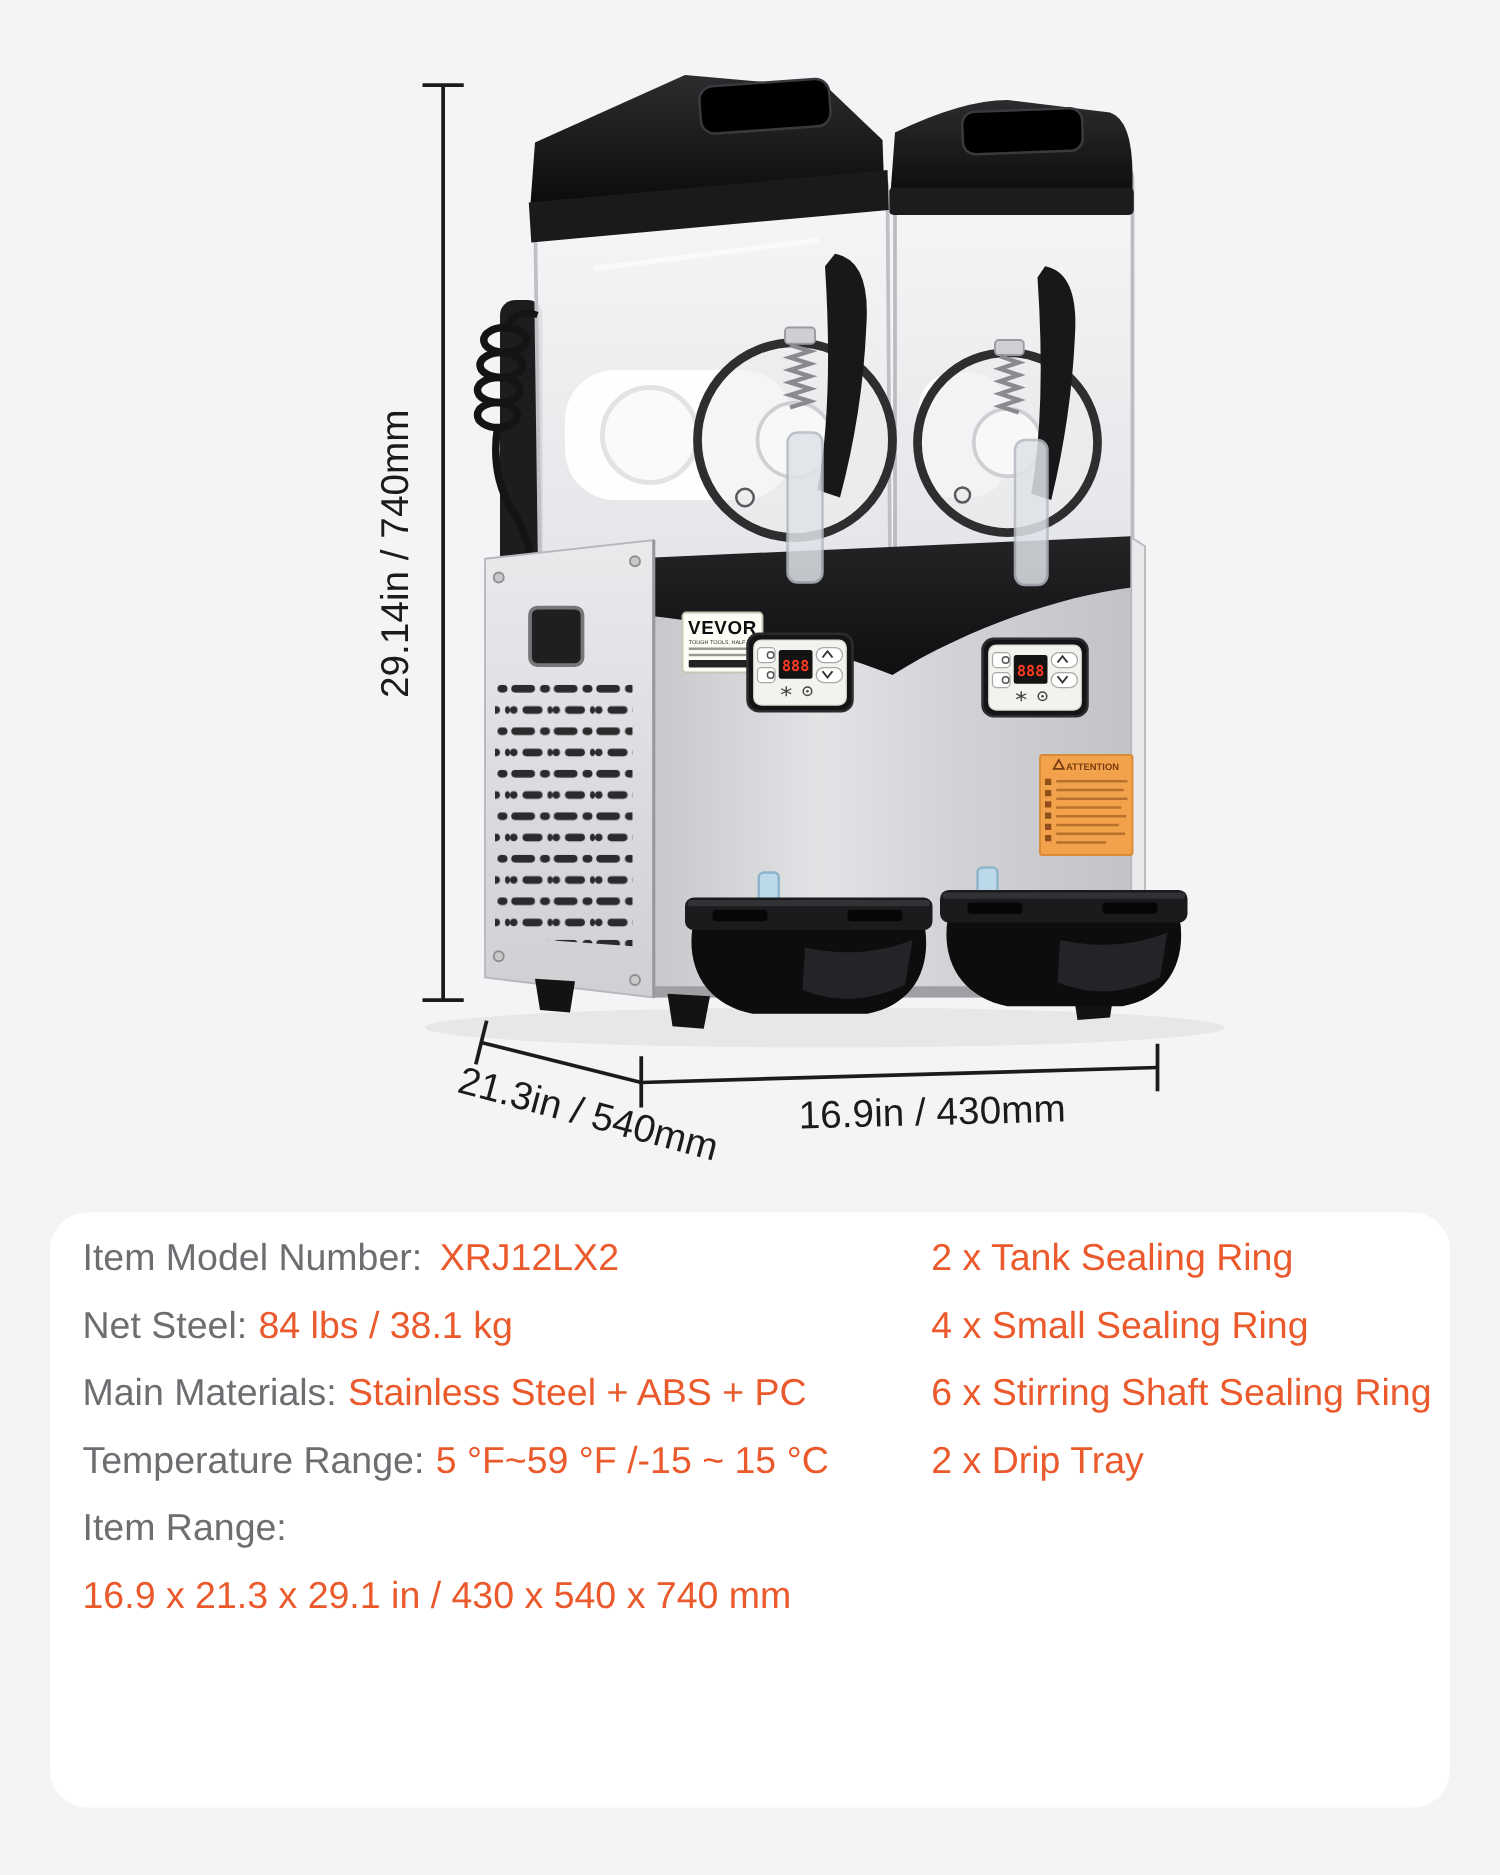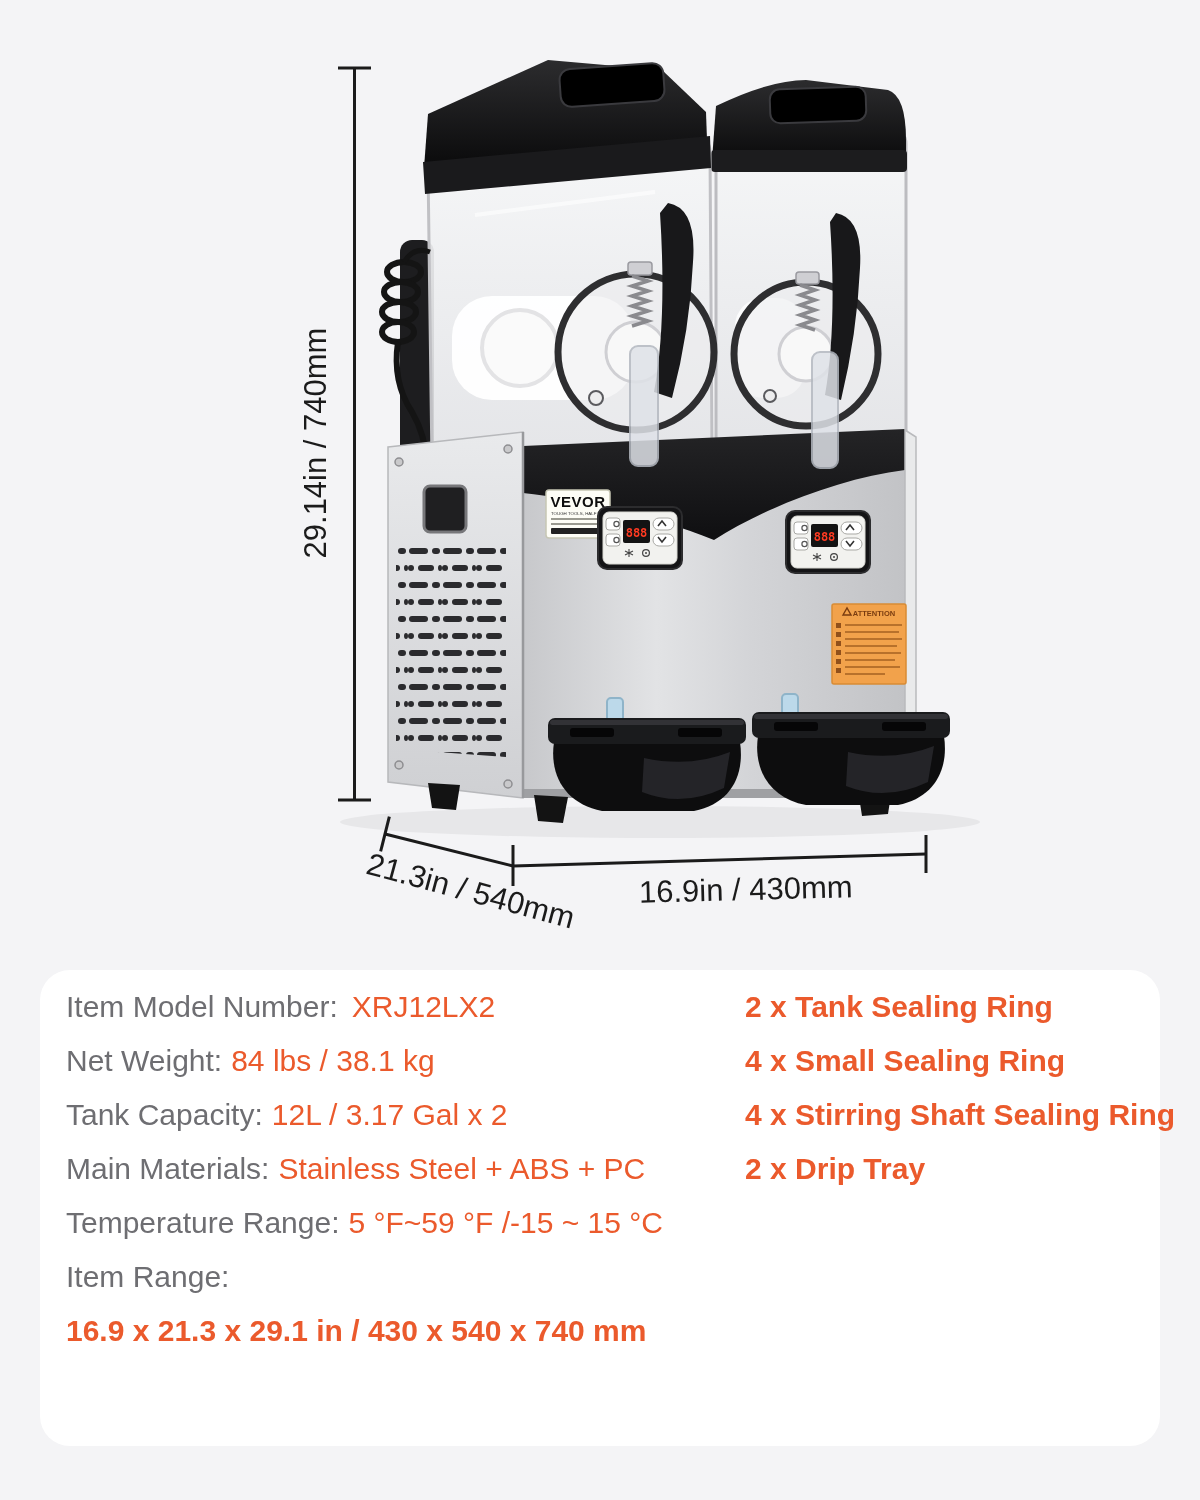--- a/index.html
+++ b/index.html
@@ -8,21 +8,21 @@
   svg.machine{position:absolute;left:0;top:0;display:block;}
   .dim-text{fill:#1b1b1b;font-size:31px;font-family:"Liberation Sans",sans-serif;}
   .spec-panel{position:absolute;left:40px;top:970px;width:1120px;height:476px;
               background:#ffffff;border-radius:30px;}
   .col{position:absolute;top:10px;}
   .col-left{left:26px;}
   .col-right{left:705px;}
   .spec-row{height:54px;line-height:54px;font-size:30px;white-space:nowrap;}
   .lbl{color:#6e6e72;}
   .val{color:#eb5a2c;margin-left:9px;}
-  .val-only .val{margin-left:0;font-weight:bold;}
+  .val-only .val{margin-left:0;}
 </style>
 </head>
 <body>
 
 <div class="stage">
 
   <svg class="machine" width="1200" height="960" viewBox="0 0 1200 960">
     <defs>
       <linearGradient id="steelH" x1="0" y1="0" x2="1" y2="0">
         <stop offset="0" stop-color="#c7c8cb"></stop>
@@ -213,24 +213,21 @@
     <text class="dim-text" x="468" y="901" text-anchor="middle" transform="rotate(15 468 901)">21.3in / 540mm</text>
     <text class="dim-text" x="746" y="900" text-anchor="middle" transform="rotate(-1.5 746 900)">16.9in / 430mm</text>
   </svg>
 
   <section class="spec-panel">
     <div class="col col-left">
       <div class="spec-row">
         <span class="lbl">Item Model Number:</span><span class="val" style="margin-left:14px">XRJ12LX2</span>
       </div>
       <div class="spec-row">
-        <span class="lbl">Net Weight:</span><span class="val">84 lbs / 38.1 kg</span>
-      </div>
-      <div class="spec-row">
-        <span class="lbl">Tank Capacity:</span><span class="val">12L / 3.17 Gal x 2</span>
+        <span class="lbl">Net Steel:</span><span class="val">84 lbs / 38.1 kg</span>
       </div>
       <div class="spec-row">
         <span class="lbl">Main Materials:</span><span class="val">Stainless Steel + ABS + PC</span>
       </div>
       <div class="spec-row">
         <span class="lbl">Temperature Range:</span><span class="val">5 °F~59 °F /-15 ~ 15 °C</span>
       </div>
       <div class="spec-row">
         <span class="lbl">Item Range:</span><span class="val"></span>
       </div>
@@ -240,20 +237,20 @@
     </div>
 
     <div class="col col-right">
       <div class="spec-row val-only">
         <span class="val">2 x Tank Sealing Ring</span>
       </div>
       <div class="spec-row val-only">
         <span class="val">4 x Small Sealing Ring</span>
       </div>
       <div class="spec-row val-only">
-        <span class="val">4 x Stirring Shaft Sealing Ring</span>
+        <span class="val">6 x Stirring Shaft Sealing Ring</span>
       </div>
       <div class="spec-row val-only">
         <span class="val">2 x Drip Tray</span>
       </div>
     </div>
   </section>
 </div>
 
 </body></html>

